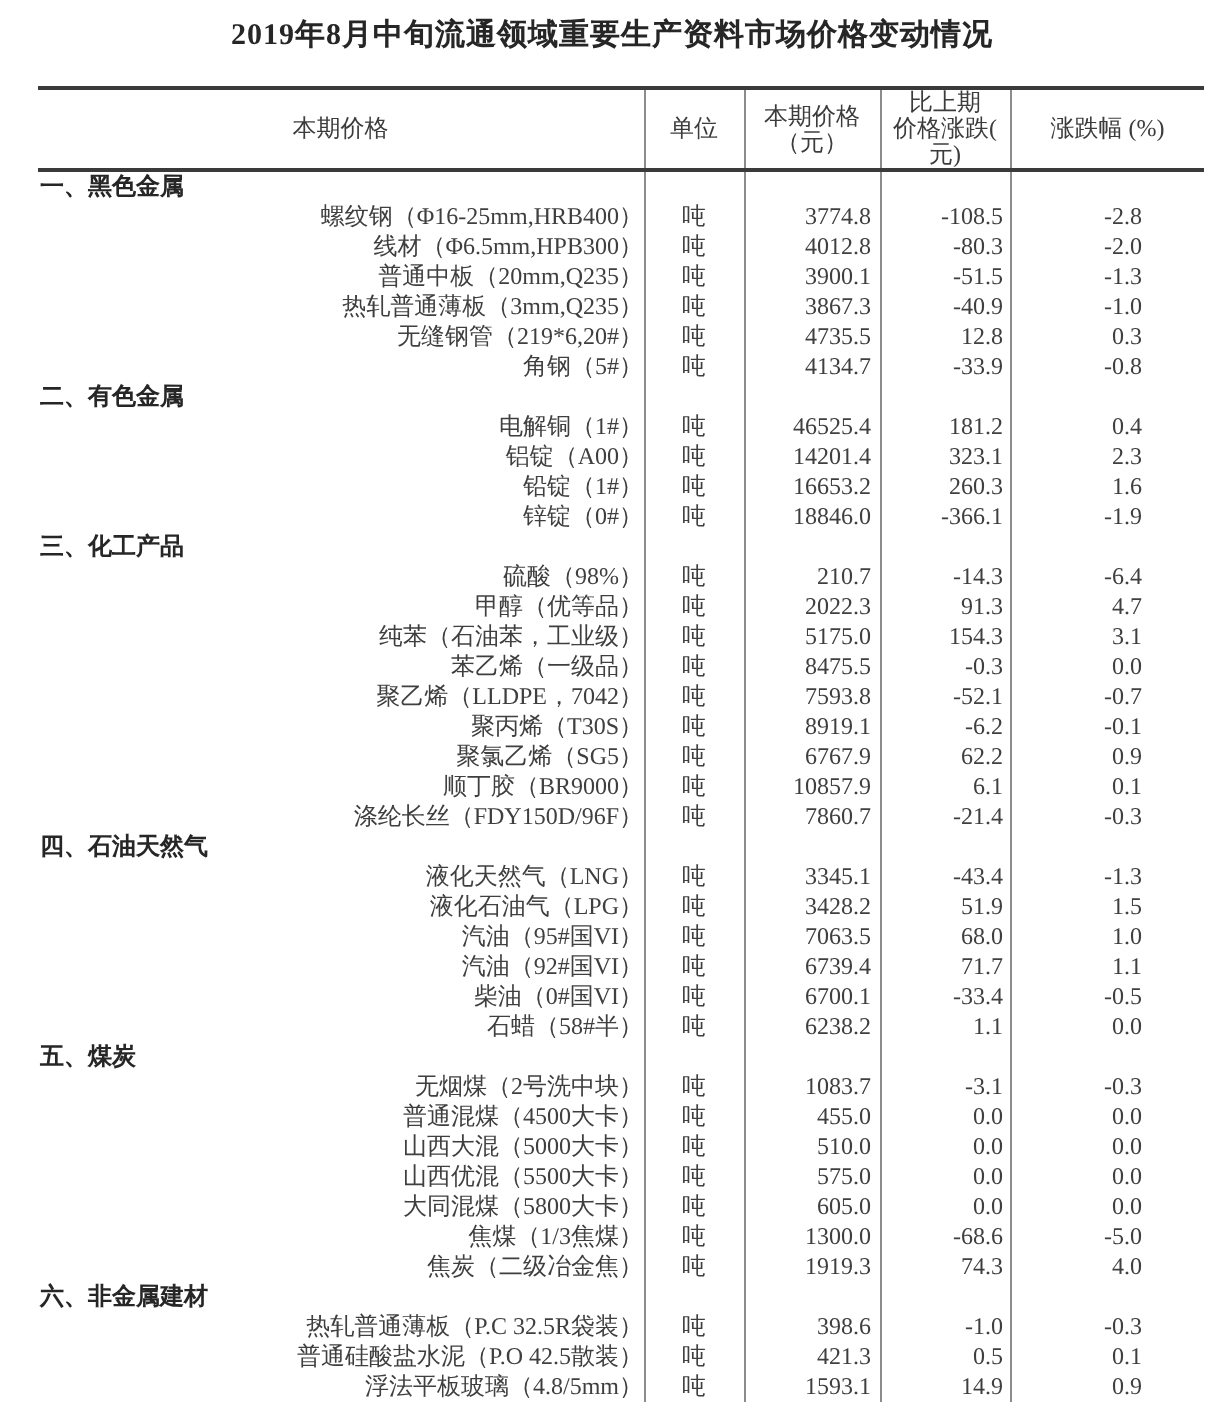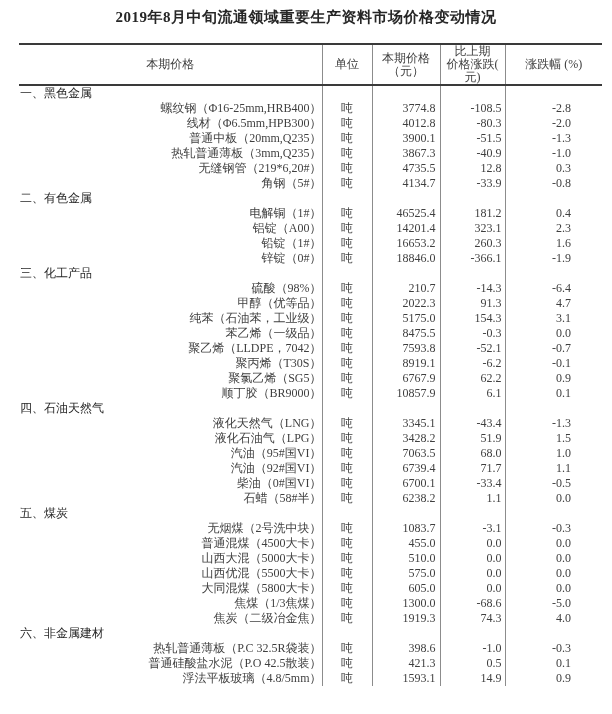--- a/index.html
+++ b/index.html
@@ -35,21 +35,21 @@
   }
   tbody td {
     height: 15px; padding: 0;
     font-size: 12px; line-height: 15px;
     color: #3f3f3f;
     white-space: nowrap; overflow: hidden;
     vertical-align: middle;
   }
   .v { border-left: 1px solid #8c8c8c; }
   td.c-name.product { padding-left: 37px; text-align: right; }
-  td.c-name.section { padding-left: 1px; text-align: left; font-weight: normal; color: #262626; }
+  td.c-name.section { padding-left: 1px; text-align: left; font-weight: bold; color: #262626; }
   td.c-unit   { text-align: center; }
   td.c-price  { text-align: right; padding-right: 4px; }
   td.c-change { text-align: right; padding-right: 3px; }
   td.c-pct    { text-align: right; padding-right: 31px; }
 </style>
 </head>
 <body>
 
 <div class="page">
   <div class="title">2019年8月中旬流通领域重要生产资料市场价格变动情况</div>
@@ -216,20 +216,27 @@
           <td class="c-pct v">0.9</td>
         </tr>
         <tr>
           <td class="c-name product">顺丁胶（BR9000）</td>
           <td class="c-unit v">吨</td>
           <td class="c-price v">10857.9</td>
           <td class="c-change v">6.1</td>
           <td class="c-pct v">0.1</td>
         </tr>
         <tr>
+          <td class="c-name product">涤纶长丝（FDY150D/96F）</td>
+          <td class="c-unit v">吨</td>
+          <td class="c-price v">7860.7</td>
+          <td class="c-change v">-21.4</td>
+          <td class="c-pct v">-0.3</td>
+        </tr>
+        <tr>
           <td class="c-name section">四、石油天然气</td>
           <td class="c-unit v"></td>
           <td class="c-price v"></td>
           <td class="c-change v"></td>
           <td class="c-pct v"></td>
         </tr>
         <tr>
           <td class="c-name product">液化天然气（LNG）</td>
           <td class="c-unit v">吨</td>
           <td class="c-price v">3345.1</td>

